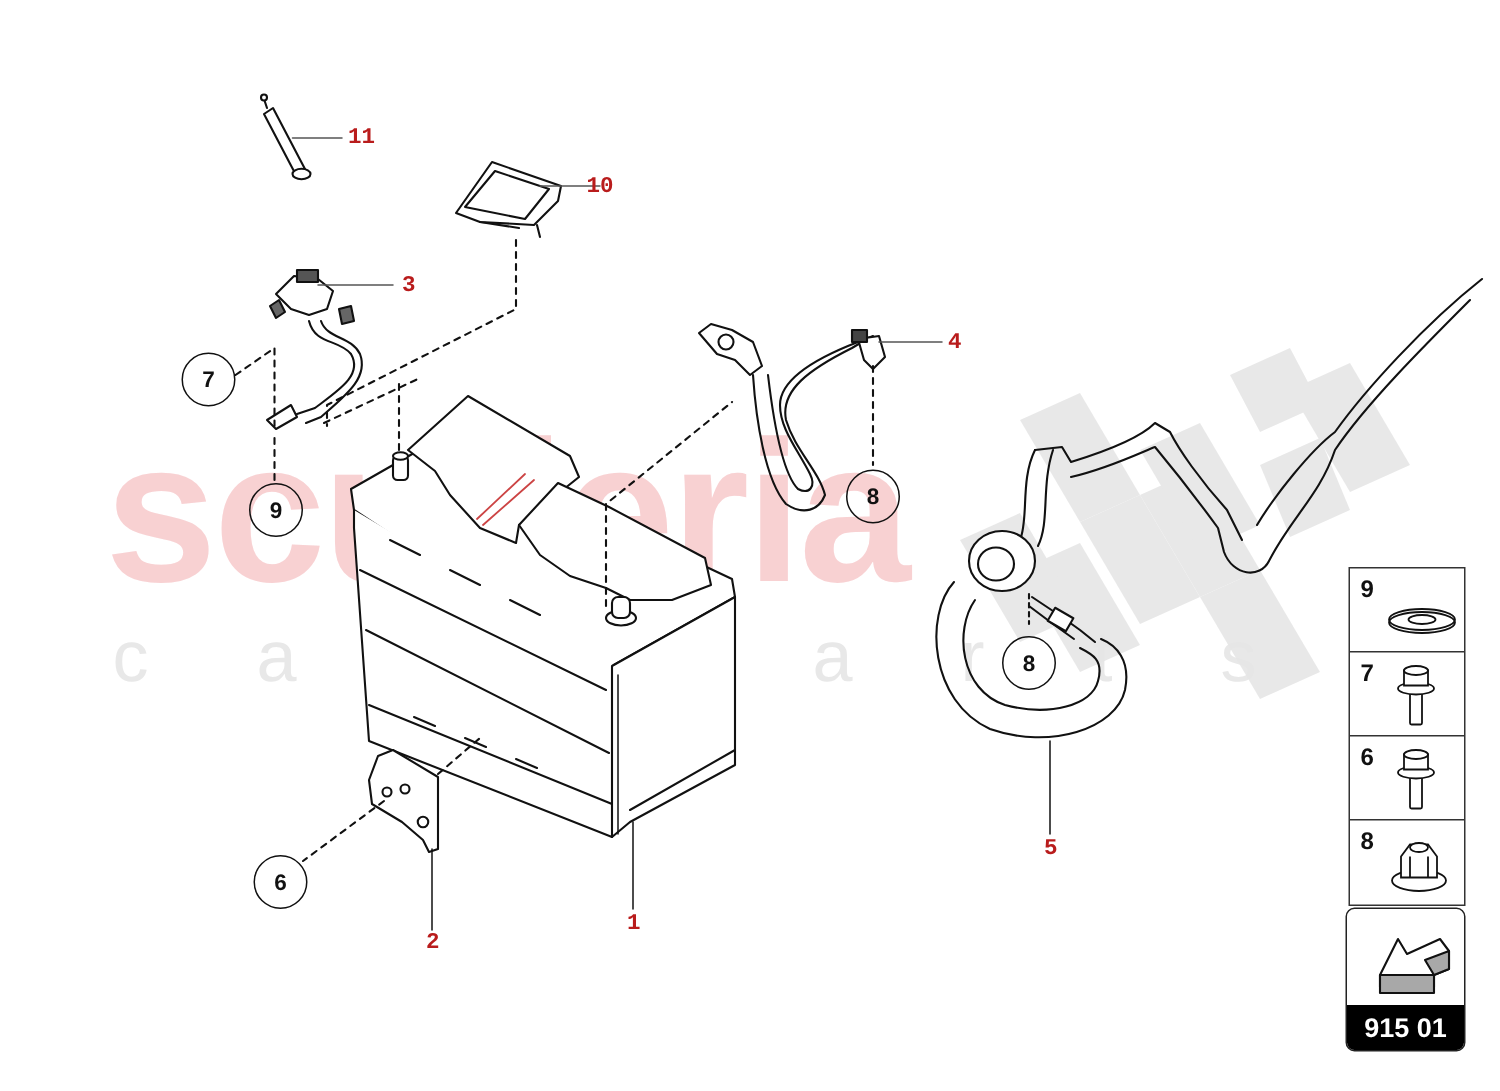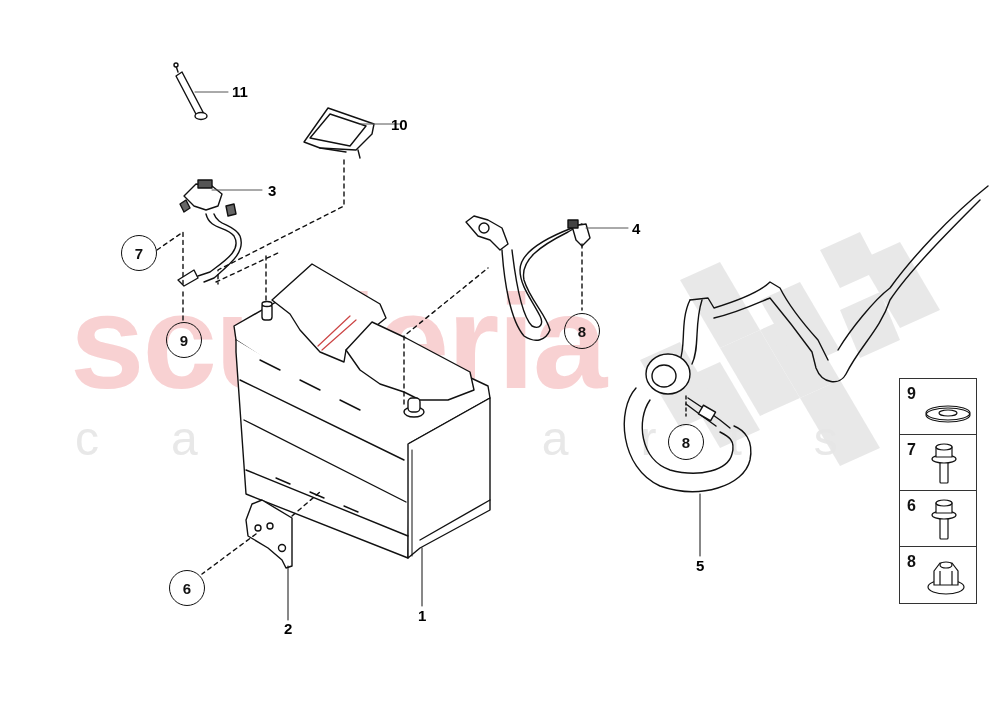--- a/index.html
+++ b/index.html
@@ -1,20 +1,20 @@
 <!DOCTYPE html>
 <html><head>
 <meta charset="utf-8">
 <style>
   html, body { margin:0; padding:0; background:#ffffff; }
   body { width:1000px; height:727px; position:relative; overflow:hidden; font-family:"Liberation Sans", sans-serif; }
   #stage { position:absolute; left:0; top:0; width:1000px; height:727px; }
   .wm-main { position:absolute; left:70px; top:275px; font-family:"Liberation Sans", sans-serif; font-weight:bold; font-size:134px; letter-spacing:-2px; color:#f7c9cb; line-height:1; opacity:0.85; }
   .wm-sub { position:absolute; left:75px; top:415px; font-family:"Liberation Sans", sans-serif; font-size:48px; color:#e8e8e8; letter-spacing:72px; line-height:1; }
-  .callout { position:absolute; font-family:Liberation Sans, sans-serif; font-weight:bold; font-size:15px; color:#000000; line-height:1; }
+  .callout { position:absolute; font-family:Liberation Mono, monospace; font-weight:bold; font-size:15px; color:#b91c1c; line-height:1; }
   .circle { position:absolute; width:36px; height:36px; border:1.5px solid #111; border-radius:50%; box-sizing:border-box; display:flex; align-items:center; justify-content:center; font-family:"Liberation Sans", sans-serif; font-weight:bold; font-size:15px; color:#111; background:transparent; }
   .hw-panel { position:absolute; left:899px; top:378px; width:78px; height:226px; border:1.5px solid #333; box-sizing:border-box; background:#fff; }
   .hw-cell { position:relative; height:56px; border-bottom:1.5px solid #333; box-sizing:border-box; }
   .hw-cell:last-child { border-bottom:none; }
   .hw-num { position:absolute; left:7px; top:6px; font-weight:bold; font-size:16px; color:#111; }
   .hw-icon { position:absolute; left:22px; top:4px; width:52px; height:48px; }
   .page-badge { position:absolute; left:897px; top:605px; width:80px; height:96px; border:1.5px solid #222; border-radius:6px; box-sizing:border-box; overflow:hidden; background:#fff; }
   .page-badge .arrow { position:absolute; left:6px; top:4px; width:68px; height:58px; }
   .page-badge .label { position:absolute; left:0; bottom:0; width:100%; height:30px; background:#000; color:#fff; font-weight:bold; font-size:18px; display:flex; align-items:center; justify-content:center; }
   svg.drawing { position:absolute; left:0; top:0; }
@@ -200,14 +200,24 @@
           <ellipse cx="24" cy="36" rx="18" ry="7"></ellipse>
           <path d="M12,20 L18,12 L30,12 L36,20 L36,34 L12,34 Z"></path>
           <line x1="18" y1="20" x2="18" y2="34"></line>
           <line x1="30" y1="20" x2="30" y2="34"></line>
           <ellipse cx="24" cy="14" rx="6" ry="3"></ellipse>
         </g>
       </svg>
     </div>
   </div>
 
+  <div class="page-badge">
+    <svg class="arrow" viewBox="0 0 68 58">
+      <g stroke="#111" stroke-width="1.4" stroke-linejoin="round">
+        <path d="M16,40 L28,16 L34,26 L56,16 L62,24 L62,36 L52,40 L52,48 L16,48 Z" fill="#fff"></path>
+        <path d="M16,40 L52,40 L52,52 L16,52 Z" fill="#a8a8a8"></path>
+        <path d="M46,30 L62,24 L62,36 L52,40 Z" fill="#a8a8a8"></path>
+      </g>
+    </svg>
+    <div class="label">915 01</div>
+  </div>
 
 </div>
 
 </body></html>

